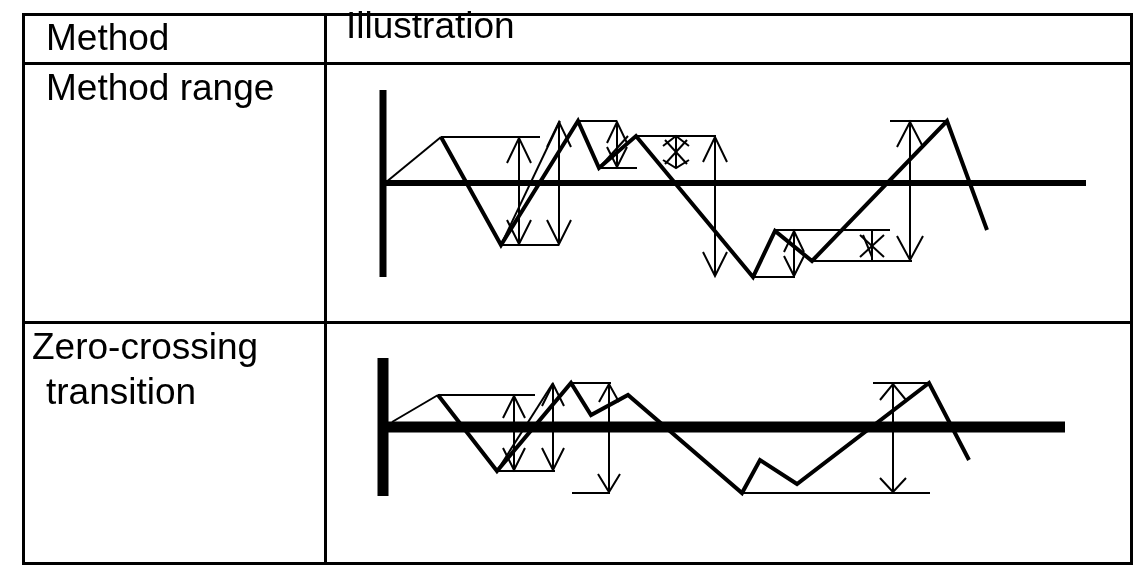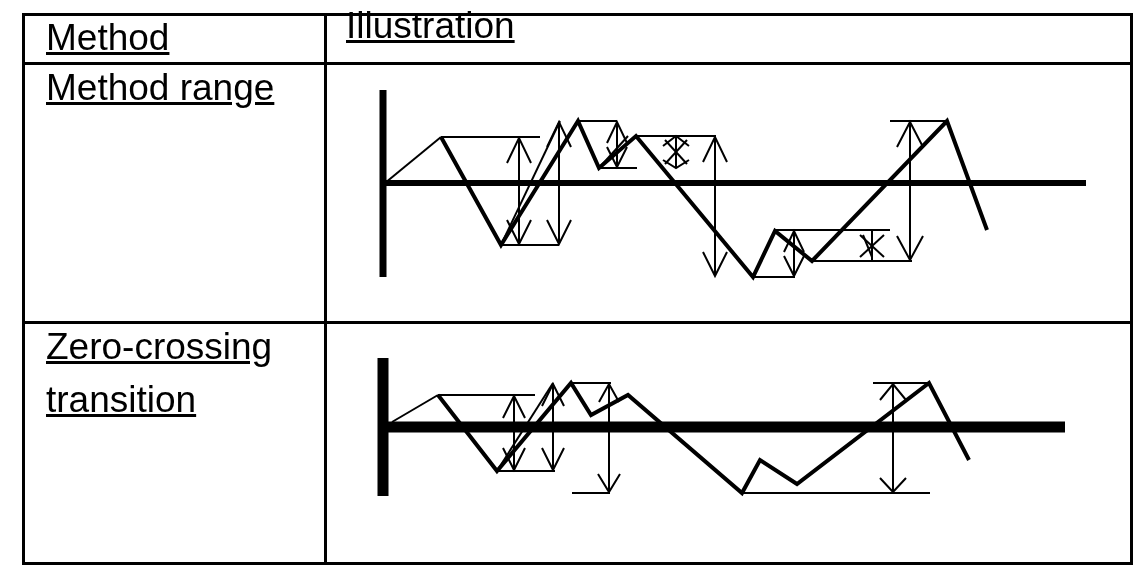--- a/index.html
+++ b/index.html
@@ -37,43 +37,42 @@
       bottom: 0;
       width: 3px;
       background: #000;
       left: 299px;
     }
     .cell-text {
       position: absolute;
       font-size: 37px;
       line-height: 42px;
       white-space: pre-line;
-      text-decoration: underline;
     }
     svg.illus {
       position: absolute;
       left: 0;
       top: 0;
     }
   </style>
 </head>
 <body>
 
 <div class="tbl">
   <div class="hline" style="top:46px;"></div>
   <div class="hline" style="top:305px;"></div>
   <div class="vline"></div>
 </div>
 
 <div class="cell-text" style="left:46px; top:17px;">Method</div>
 <div class="cell-text" style="left:346px; top:5px;">Illustration</div>
 
 <div class="cell-text" style="left:46px; top:67px;">Method range</div>
-<div class="cell-text" style="left:46px; top:326px;">Zero-crossing</div>
-<div class="cell-text" style="left:46px; top:379px;text-align:right;">transition</div>
+<div class="cell-text" style="left:32px; top:326px;">Zero-crossing</div>
+<div class="cell-text" style="left:46px; top:371px;text-align:right;">transition</div>
 
 <svg class="illus" width="1142" height="573" viewBox="0 0 1142 573">
   <defs>
     <g id="uparrow">
         <polyline points="-10,14 0,0 10,14" fill="none" stroke="#000" stroke-width="2"></polyline>
       </g>
   </defs>
 
   <g stroke="#000" fill="none" stroke-linecap="butt">
 

